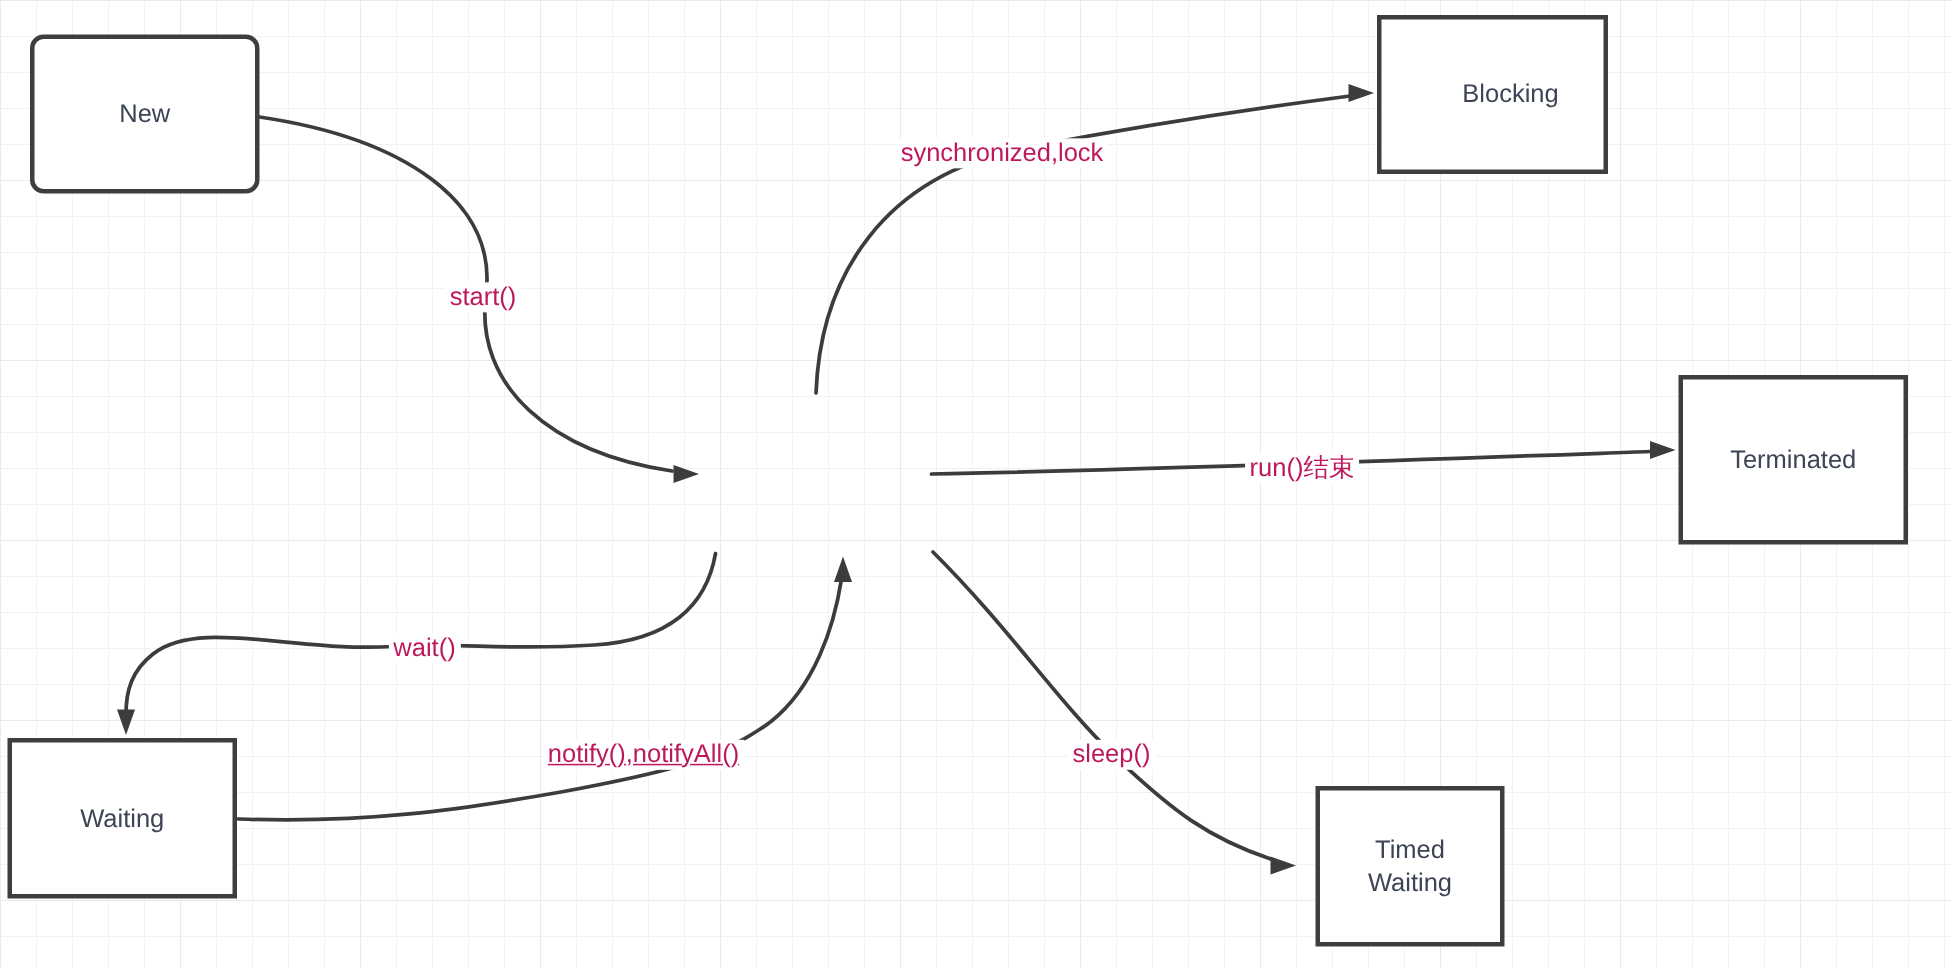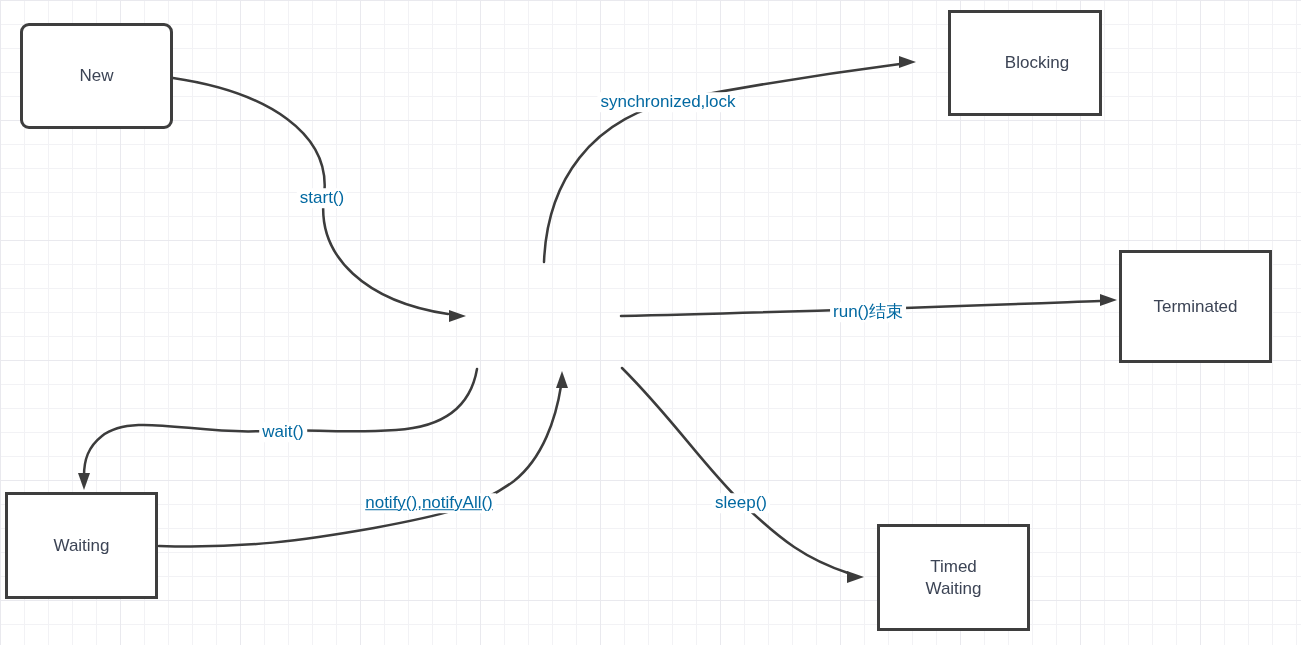--- a/index.html
+++ b/index.html
@@ -44,21 +44,21 @@
     color: #3c4455;
     text-align: center;
     white-space: pre-line;
     line-height: 1.25;
   }
   .edge-label {
     position: absolute;
     transform: translate(-50%, -50%);
     background: #ffffff;
     font-size: 17px;
-    color: #0369a1;
+    color: #be185d;
     padding: 0 3px;
     line-height: 1.15;
     white-space: nowrap;
     z-index: 3;
   }
 </style>
 </head>
 <body>
 
 <div id="canvas">
@@ -90,26 +90,26 @@
     </svg>
 <div class="edge-label" style="left: 322px; top: 198px; text-align: center;">start()</div>
     <div class="edge-label" style="left: 668px; top: 102px;">synchronized,lock</div>
     <div class="edge-label" style="left: 868px; top: 312px;">run()结束</div>
     <div class="edge-label" style="left: 283px; top: 432px;">wait()</div>
     <div class="edge-label" style="left: 429px; top: 503px; text-decoration: underline;">notify(),notifyAll()</div>
     <div class="edge-label" style="left: 741px; top: 503px;">sleep()</div>
     <div class="node rounded" style="left: 20px; top: 23px; width: 153px; height: 106px;">
       <span class="node-label">New</span>
     </div>
-    <div class="node" style="left: 948px; top: 10px; width: 154px; height: 106px; padding-left: 24px;">
+    <div class="node" style="left: 918px; top: 10px; width: 154px; height: 106px; padding-left: 24px;">
       <span class="node-label">Blocking</span>
     </div>
     <div class="node" style="left: 1119px; top: 250px; width: 153px; height: 113px;">
       <span class="node-label">Terminated</span>
     </div>
     <div class="node" style="left: 5px; top: 492px; width: 153px; height: 107px;">
       <span class="node-label">Waiting</span>
     </div>
-    <div class="node" style="left: 877px; top: 524px; width: 153px; height: 107px;">
+    <div class="node" style="left: 877px; top: 524px; width: 126px; height: 107px;">
       <span class="node-label">Timed
 Waiting</span>
     </div>
   </div>
 
 </body></html>

